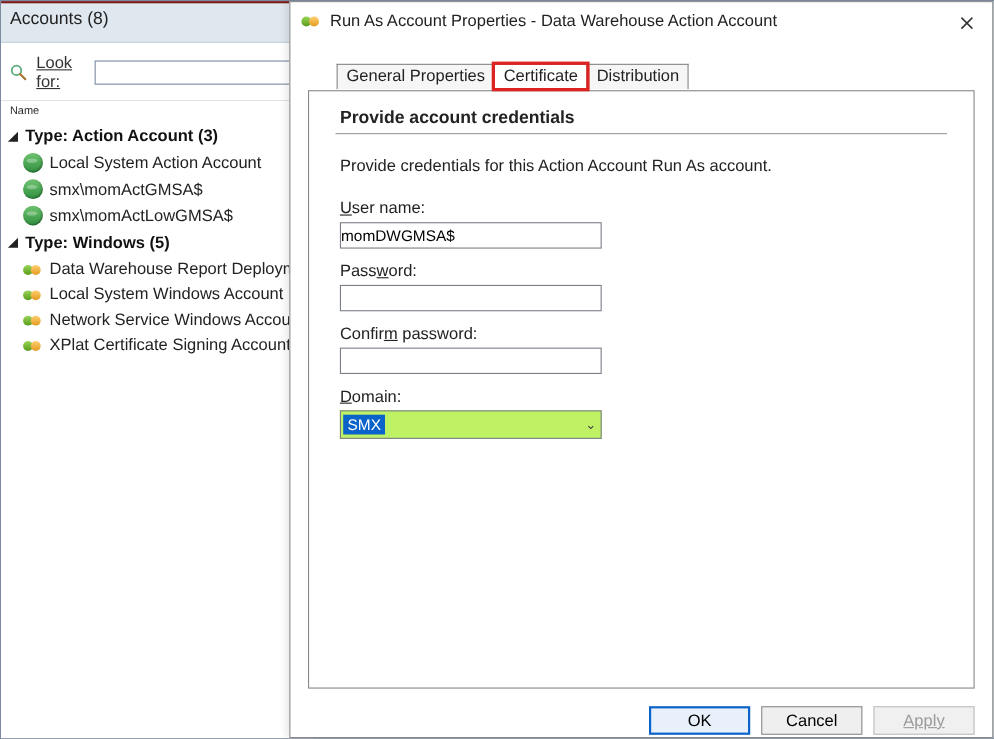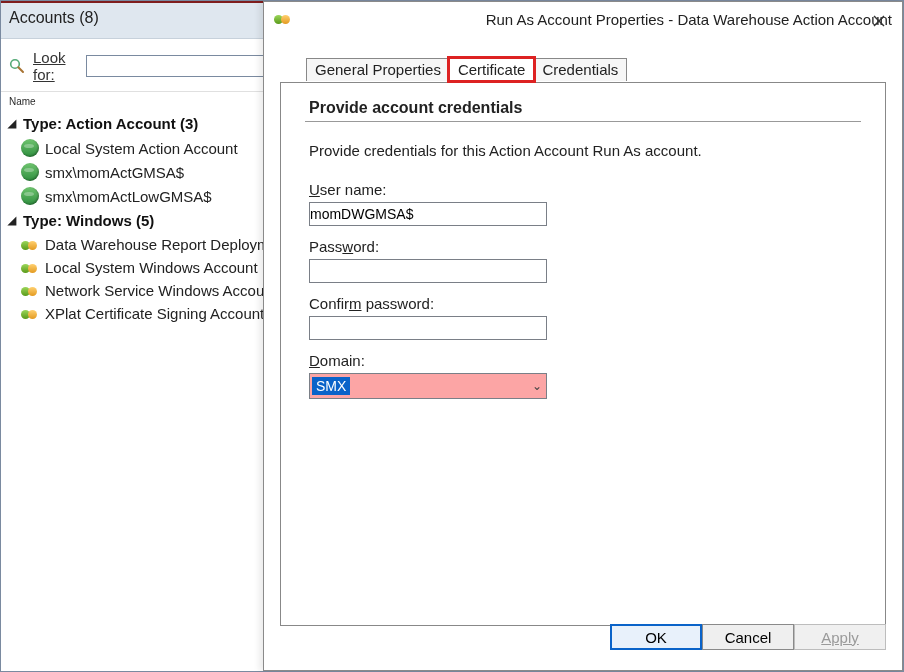--- a/index.html
+++ b/index.html
@@ -20,39 +20,39 @@
   
   .ic { width:18px; height:18px; display:inline-block; position:relative; }
   .ic-globe { border-radius:50%; background:linear-gradient(#6fc46f,#2f8f3f); box-shadow:inset -1px -1px 2px rgba(0,0,0,.3); }
   .ic-globe::after { content:""; position:absolute; left:3px; top:5px; width:10px; height:4px; border-radius:50%; background:rgba(255,255,255,.3); }
   .ic-run { width:18px; height:16px; }
   .ic-run::before, .ic-run::after { content:""; position:absolute; border-radius:50%; width:9px; height:9px; background:linear-gradient(#9bd65a,#5a9a1a); top:4px; }
   .ic-run::before { left:0; }
   .ic-run::after { left:7px; background:linear-gradient(#ffd070,#e39a20); }
   
   .dialog { position:absolute; left:262px; top:0; width:640px; height:670px; background:#fff; border:1px solid #8a8a8a; box-shadow:-4px 0 6px rgba(0,0,0,.08); }
-  .titlebar { height:34px; display:flex; align-items:center; padding:0 10px; font-size:15px; color:#222;justify-content:space-between; }
+  .titlebar { height:34px; display:flex; align-items:center; padding:0 10px; font-size:15px; color:#222; }
   .titlebar .ic-run { margin-right:8px; }
   .close-x { position:absolute; right:10px; top:6px; width:26px; height:26px; display:flex; align-items:center; justify-content:center; font-size:16px; color:#444; cursor:pointer; }
   .tabstrip { position:absolute; left:42px; top:56px; display:flex; align-items:flex-end; }
   .tab { font-size:15px; color:#222; padding:2px 8px 3px 8px; background:#f6f6f6; border:1px solid #888; border-bottom:none; margin-right:-1px; position:relative; }
   .tab.active { background:#fff; z-index:2; }
   .tab.highlight { outline:3px solid #d22; outline-offset:-1px; }
   .tabpanel { position:absolute; left:16px; right:16px; top:80px; height:544px; border:1px solid #888; background:#fff; padding:16px 24px; }
   .panel-title { font-size:16px; font-weight:700; color:#222; margin:0 0 4px 0; padding-left:4px; }
   .panel-rule { border:none; border-top:1px solid #999; margin:2px 0 20px 0; }
   .desc { font-size:15px; color:#222; margin:0 0 22px 4px; }
   .fld { margin:6px 4px 0 4px; }
   .fld label { display:block; font-size:15px; color:#222; margin-bottom:4px; }
   .tin { width:238px; height:24px; border:1px solid #7a7f87; padding:1px 0; font-size:14px; }
-  .sel { width:238px; height:26px; border:1px solid #7a7f87; font-size:14px; background:#fca5a5; }
+  .sel { width:238px; height:26px; border:1px solid #7a7f87; font-size:14px; background:#bef264; }
   .sel-inner { display:flex; align-items:center; justify-content:space-between; height:100%; padding:0 4px 0 2px; }
   .sel-val { background:#0a63c9; color:#fff; padding:0 4px; font-size:14px; line-height:18px; }
   .chev { font-size:12px; color:#444; }
-  .btnbar { position:absolute; right:16px; bottom:20px; display:flex; }
+  .btnbar { position:absolute; right:16px; bottom:2px; display:flex; gap:10px; }
   .btn { width:92px; height:26px; font-size:15px; background:#efefef; border:1px solid #8a8a8a; cursor:pointer; }
   .btn.primary { background:#e8f1fb; border:2px solid #0a63c9; }
   .btn.disabled { color:#9a9a9a; border-color:#bdbdbd; background:#f0f0f0; }
   .u { text-decoration:underline; }
 </style>
 </head>
 <body>
 <div class="app">
 
 <div class="left-pane">
@@ -116,21 +116,21 @@
   <div class="close-x">
     <svg width="12" height="12" viewBox="0 0 12 12">
           <line x1="1" y1="1" x2="11" y2="11" stroke="#333" stroke-width="1.4"></line>
           <line x1="11" y1="1" x2="1" y2="11" stroke="#333" stroke-width="1.4"></line>
         </svg>
   </div>
 
   <div class="tabstrip">
     <div class="tab">General Properties</div>
     <div class="tab active highlight">Certificate</div>
-    <div class="tab">Credentials</div>
+    <div class="tab">Distribution</div>
   </div>
 
   <div class="tabpanel">
     <p class="panel-title">Provide account credentials</p>
     <hr class="panel-rule">
     <p class="desc">Provide credentials for this Action Account Run As account.</p>
 
     <div class="fld">
       <label><span class="u">U</span>ser name:</label>
       <input class="tin" type="text" value="momDWGMSA$" style="">

